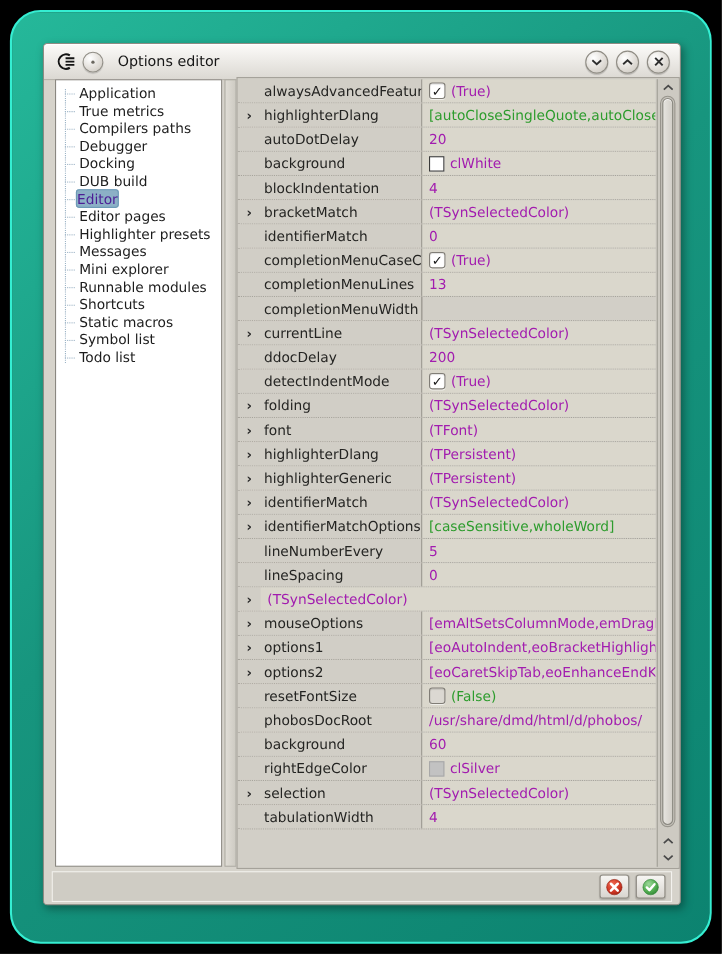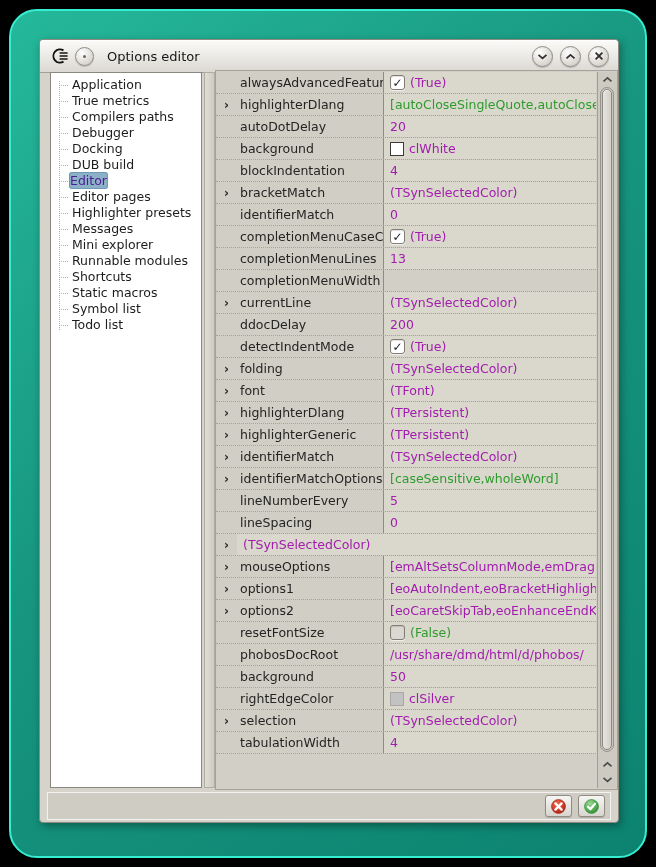--- a/index.html
+++ b/index.html
@@ -386,21 +386,21 @@
     <div class="name">phobosDocRoot</div>
     <div class="value">
               <span class="vtext">/usr/share/dmd/html/d/phobos/</span>
             </div>
   </div>
 
   <div class="row">
     <div class="gutter"></div>
     <div class="name">background</div>
     <div class="value">
-              <span class="vtext">50</span>
+              <span class="vtext">60</span>
             </div>
   </div>
 
   <div class="row">
     <div class="gutter"></div>
     <div class="name">rightEdgeColor</div>
     <div class="value">
               <span class="swatch" style="background: rgb(194, 194, 194); border-color: rgb(168, 168, 168);"></span>
               <span class="vtext">clSilver</span>
             </div>

